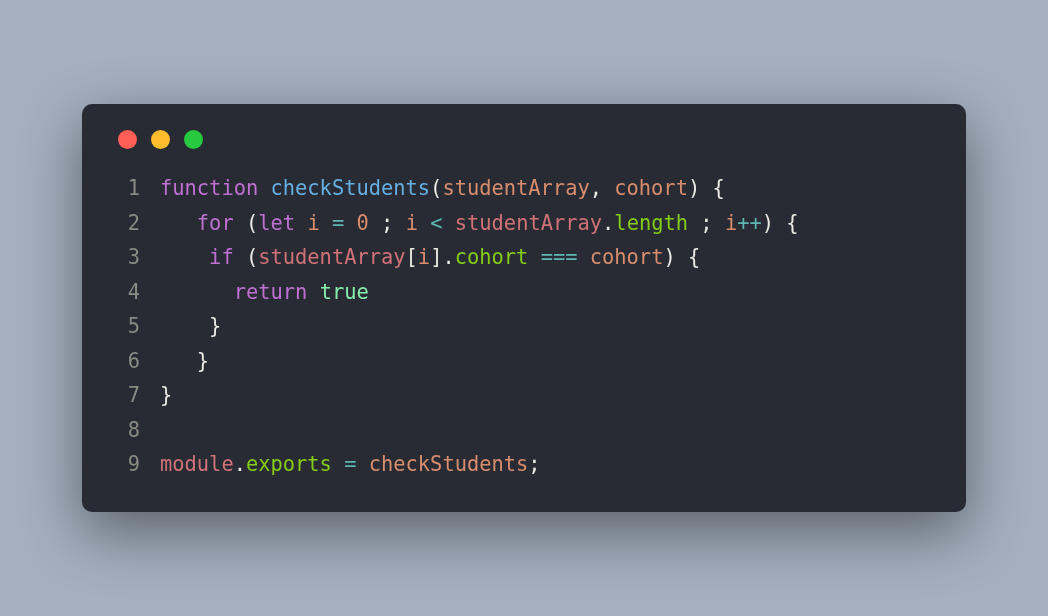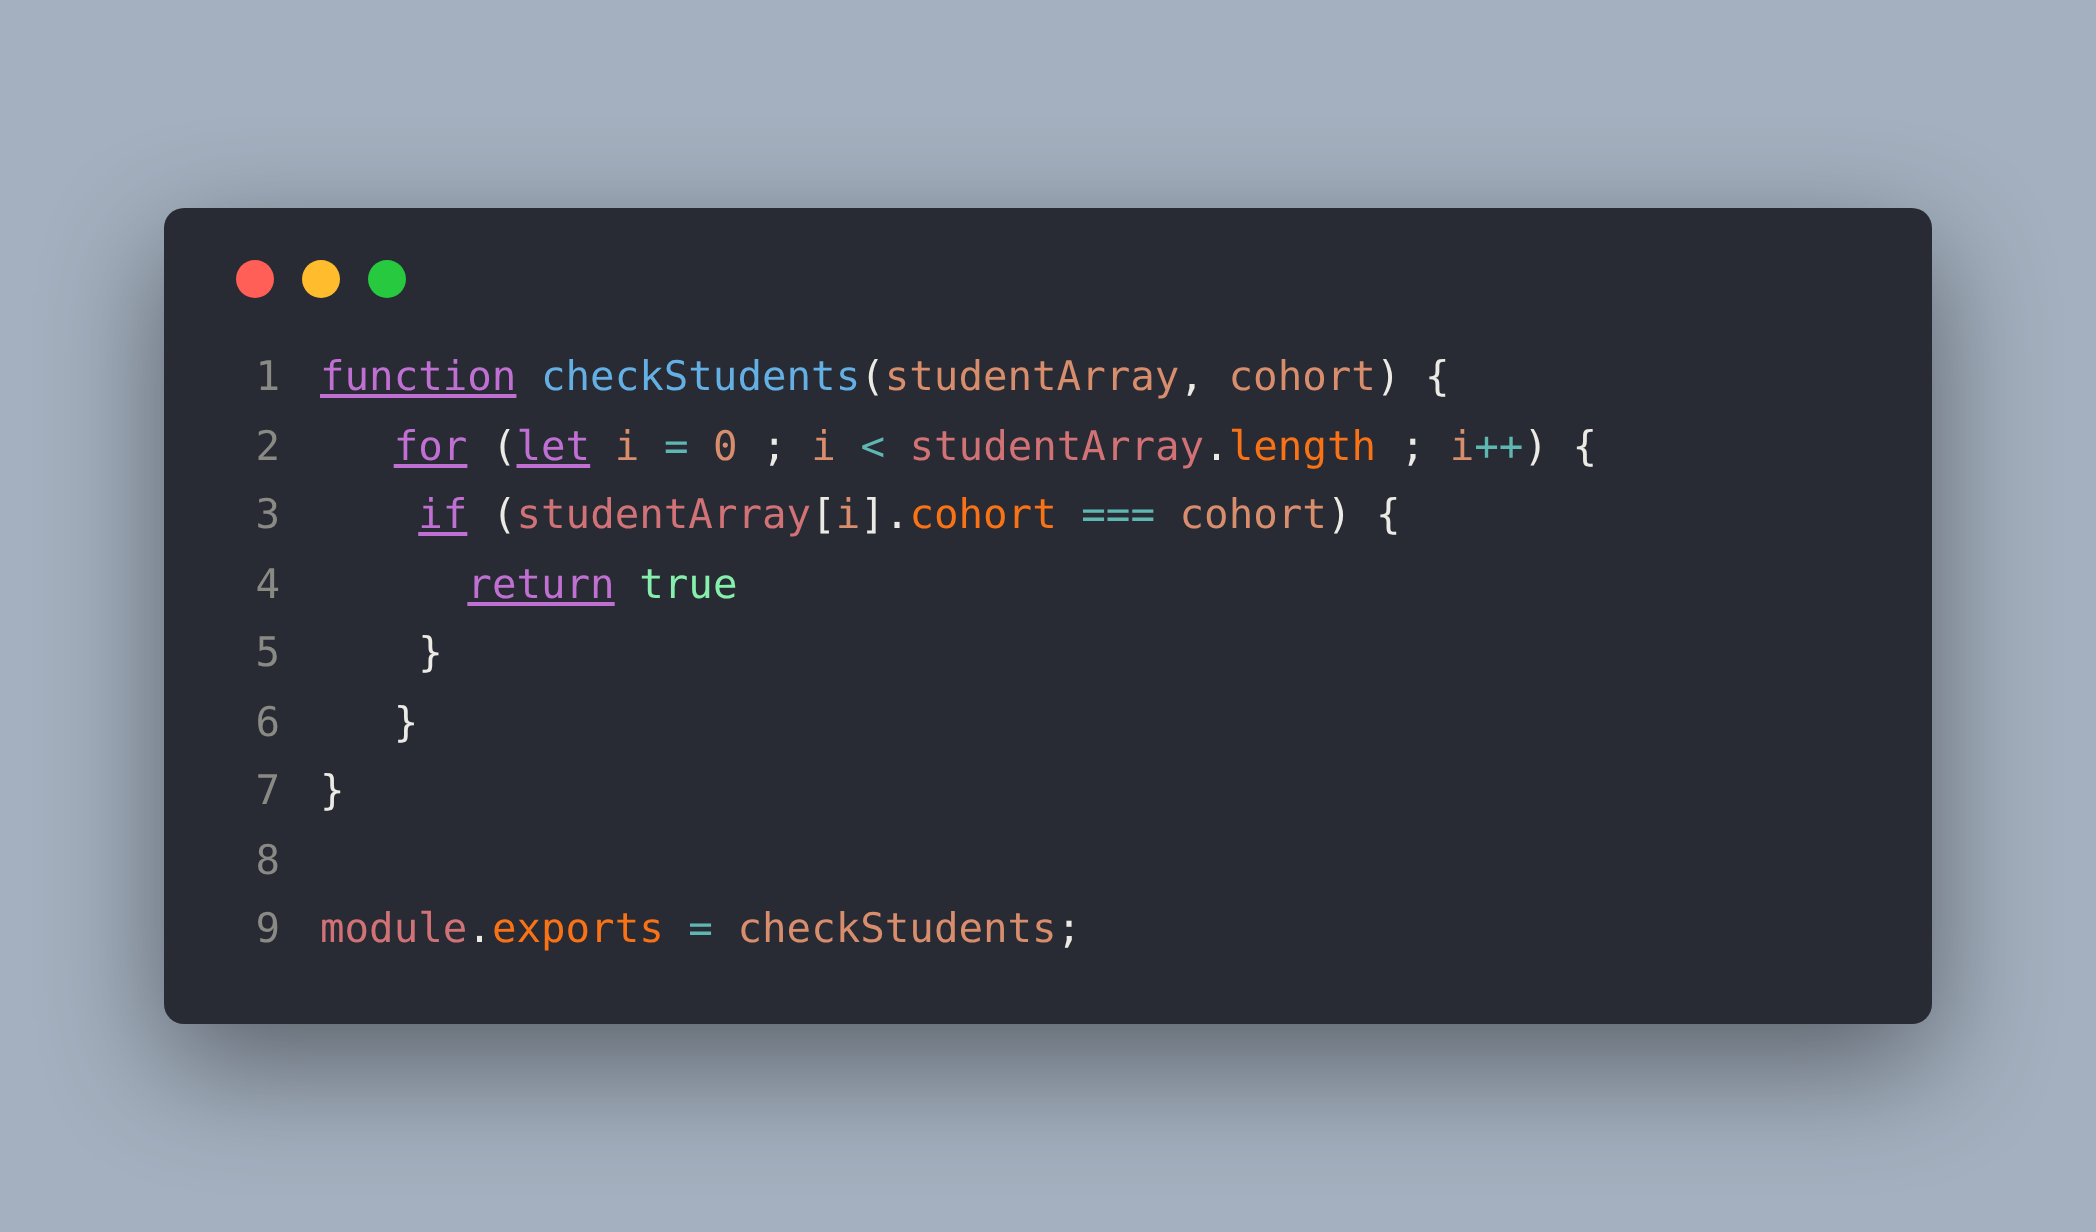--- a/index.html
+++ b/index.html
@@ -40,29 +40,29 @@
   .line { display: flex; }
   .ln {
     color: #8a8a85;
     width: 46px;
     text-align: right;
     user-select: none;
     flex-shrink: 0;
   }
   .content { padding-left: 20px; }
   
-  .kw     { color: #c070d3; text-decoration: underline; }  
+  .kw     { color: #c070d3; }  
   .fn     { color: #64afe3; }  
   .param  { color: #d88d6d; }  
   .punc   { color: #eceae5; }  
   .op     { color: #5fb7b3; }  
   .num    { color: #d88d6d; }
   .lit    { color: #86efac; }  
   .obj    { color: #d17277; }  
-  .tprop  { color: #f97316; }  
+  .tprop  { color: #84cc16; }  
 </style>
 </head>
 <body>
 
 <div class="window">
   <div class="titlebar">
     <span class="dot red"></span>
     <span class="dot yellow"></span>
     <span class="dot green"></span>
   </div>

